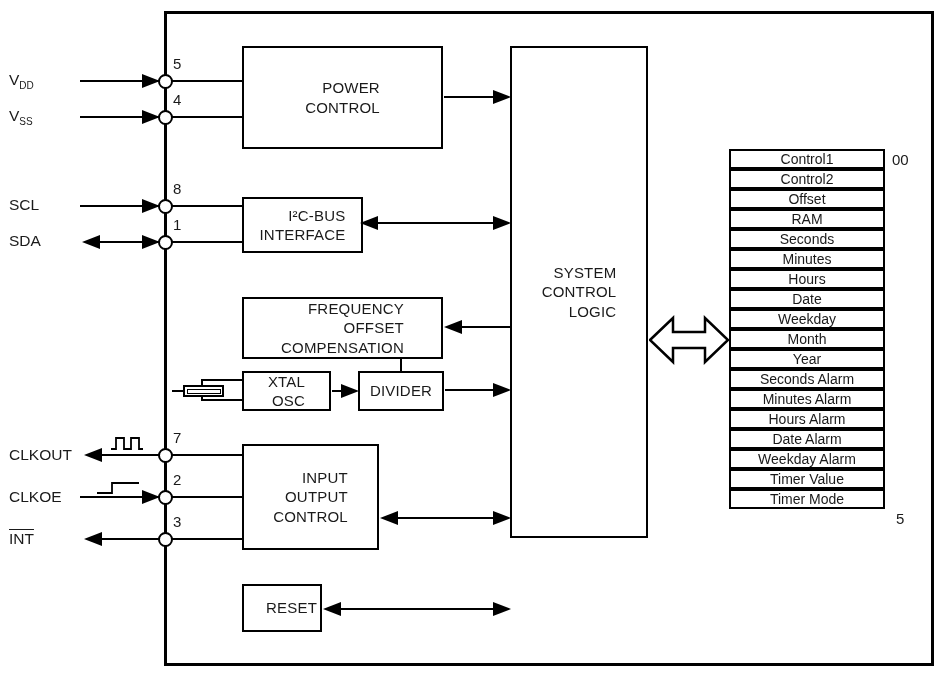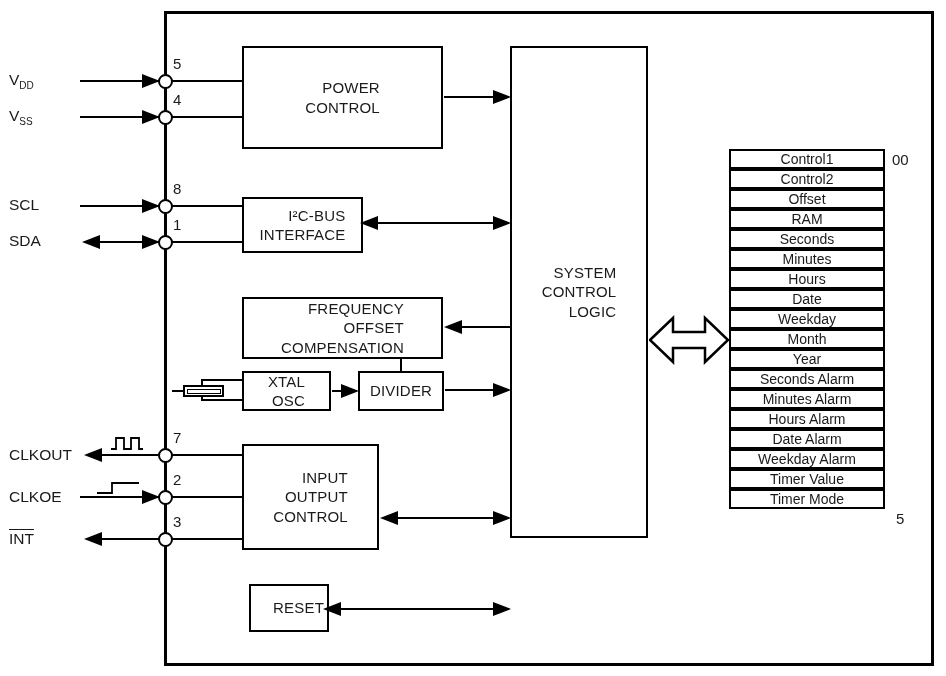--- a/index.html
+++ b/index.html
@@ -106,21 +106,21 @@
 
   <div class="block" style="left:242px;top:371px;width:89px;height:40px;">XTAL
 OSC</div>
 
   <div class="block" style="left:358px;top:371px;width:86px;height:40px;">DIVIDER</div>
 
   <div class="block" style="left:242px;top:444px;width:137px;height:106px;">INPUT
 OUTPUT
 CONTROL</div>
 
-  <div class="block" style="left:249px;top:584px;width:80px;height:48px;padding-left:19px;">RESET</div>
+  <div class="block" style="left:242px;top:584px;width:80px;height:48px;padding-left:19px;">RESET</div>
 
   <div class="block" style="left:510px;top:46px;width:138px;height:492px;">SYSTEM
 CONTROL
 LOGIC</div>
 
   <div class="hline" style="left:201px;top:379px;width:42px;"></div>
   <div class="hline" style="left:201px;top:399px;width:42px;"></div>
   <div class="vline" style="left:201px;top:379px;height:8px;"></div>
   <div class="vline" style="left:201px;top:394px;height:7px;"></div>
   <div class="hline" style="left:172px;top:390px;width:12px;"></div>

